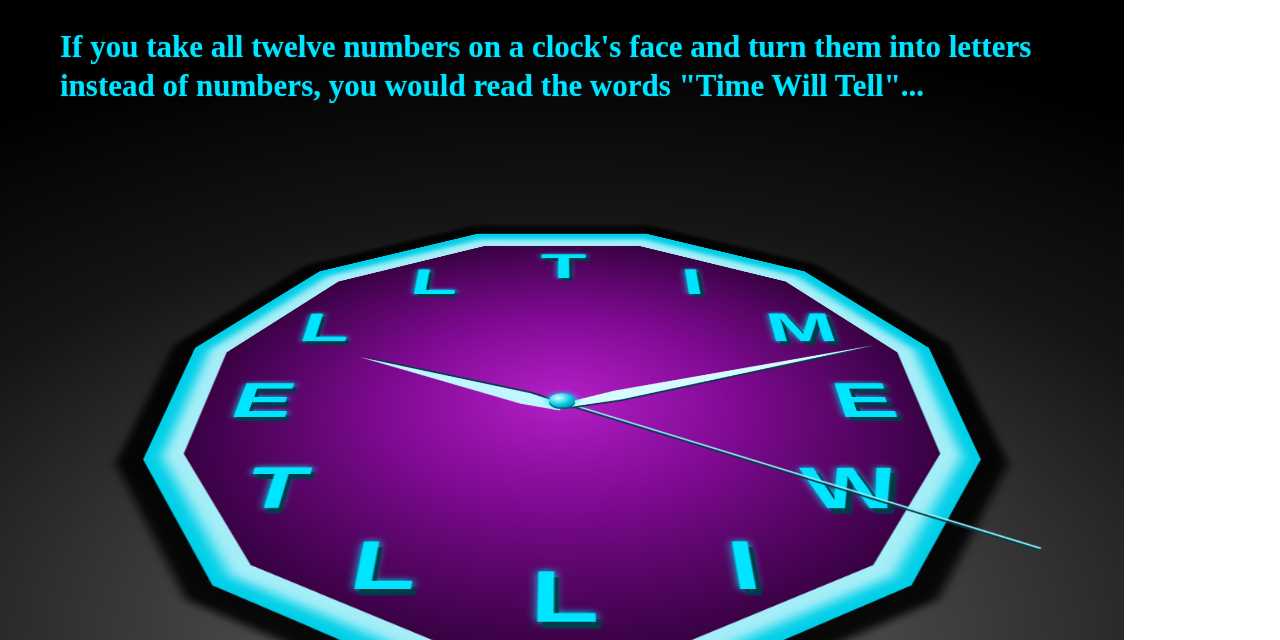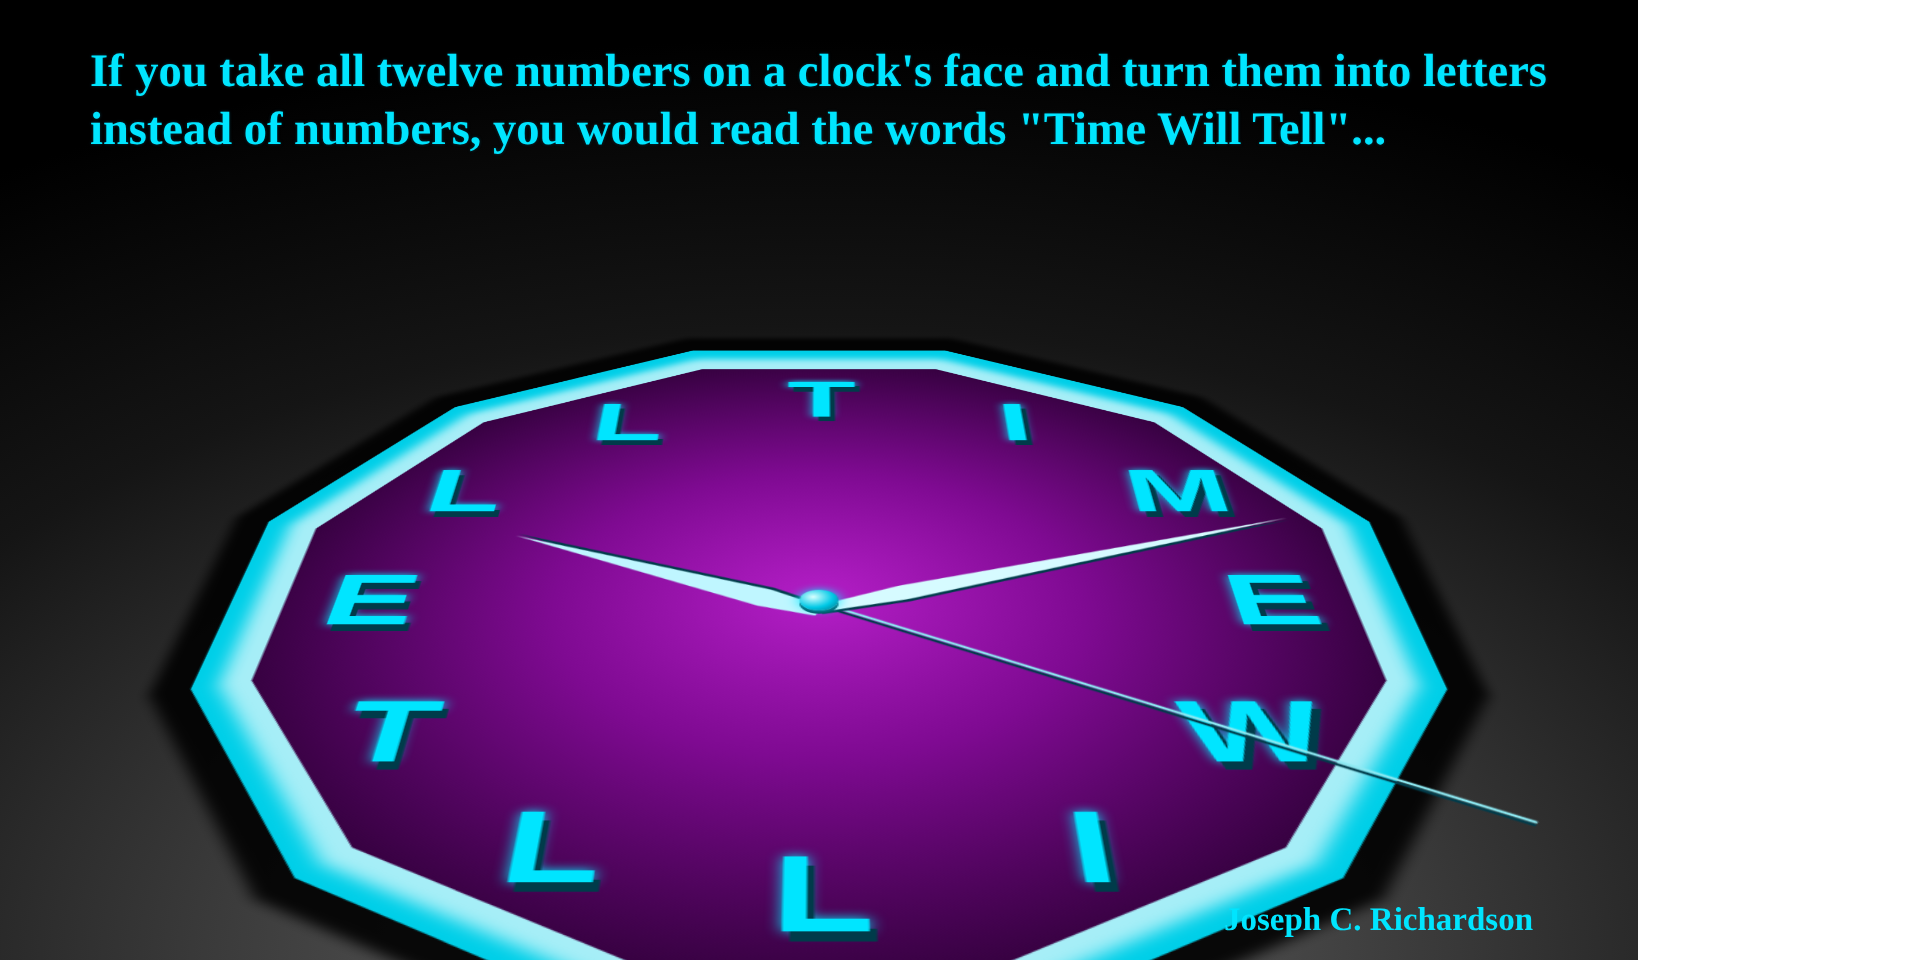--- a/index.html
+++ b/index.html
@@ -9,20 +9,21 @@
     height: 640px;
     overflow: hidden;
     font-family: Georgia, "Times New Roman", serif;
   }
   .stage {
     position: relative;
     width: 1092px;
     height: 640px;
     background: radial-gradient(ellipse 120% 120% at 50% 100%,
                 #6a6a6a 0%, #3c3c3c 30%, #151515 55%, #000 80%);
+    padding-left: 32px;
   }
   .quote {
     position: absolute;
     top: 28px;
     left: 60px;
     right: 40px;
     color: #00e5ff;
     font-weight: bold;
     font-size: 31px;
     line-height: 1.25;
@@ -171,15 +172,14 @@
             <span class="letter" style="left: 150.192px; top: 560px;">T</span>
             <span class="letter" style="left: 110px; top: 410px;">E</span>
             <span class="letter" style="left: 150.192px; top: 260px;">L</span>
             <span class="letter" style="left: 260px; top: 150.192px;">L</span>
           </div>
 
       </div>
     </div>
   </div>
 
-  <div class="attrib">Joseph C. Richardson</div>
 
 </div>
 
 </body></html>

